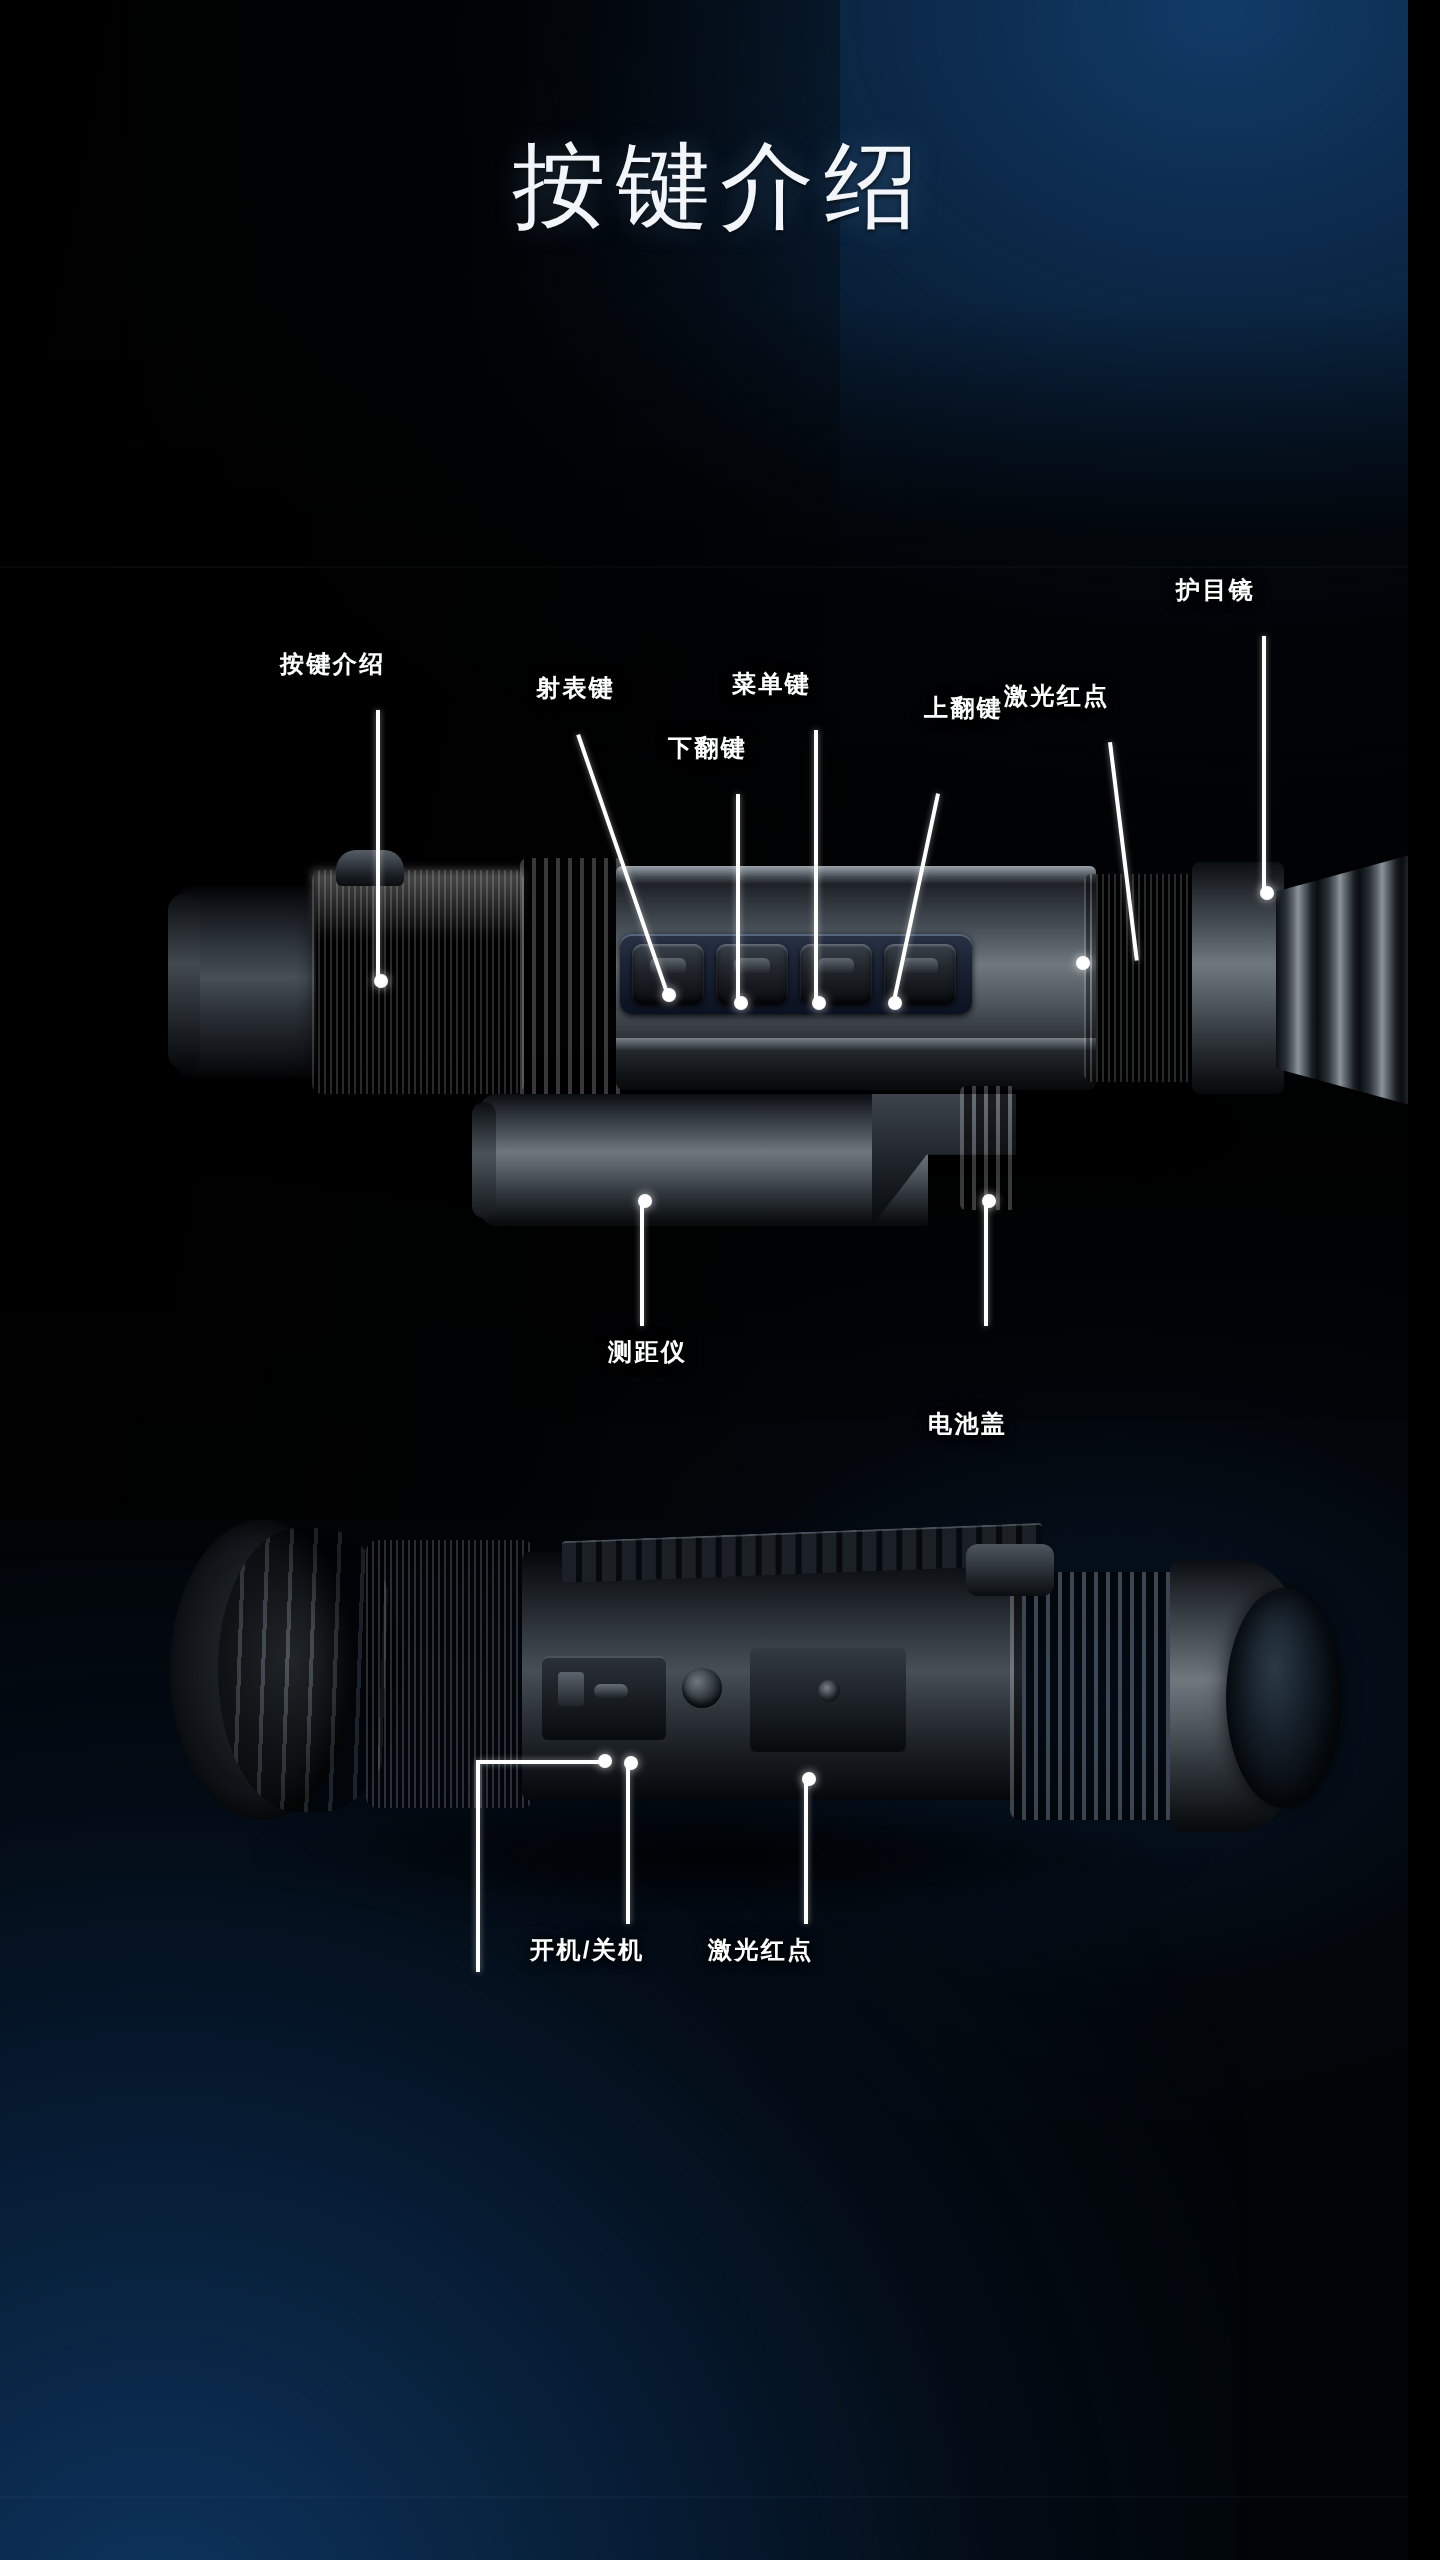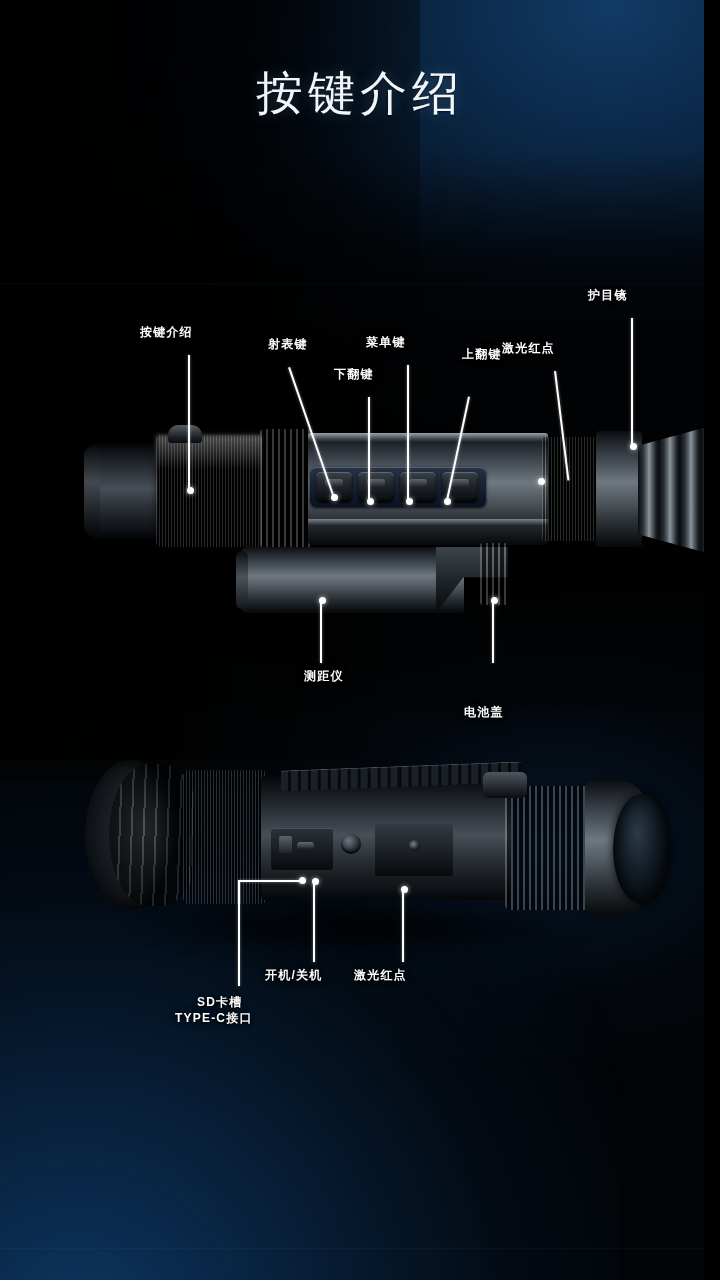--- a/index.html
+++ b/index.html
@@ -288,21 +288,17 @@
   <div class="dot" style="left:491px;top:597px;"></div>
 
   <div class="lbl" style="left:265px;top:968px;">开机/关机</div>
   <div class="ldr" style="left:315px;top:882px;width:80px;transform:rotate(90deg);"></div>
   <div class="dot" style="left:312px;top:878px;"></div>
 
   <div class="lbl" style="left:354px;top:968px;">激光红点</div>
   <div class="ldr" style="left:404px;top:890px;width:72px;transform:rotate(90deg);"></div>
   <div class="dot" style="left:401px;top:886px;"></div>
 
-  <div class="lbl two" style="left:175px;top:995px;">
-    <span style="display:block;padding-left:22px;">SD卡槽</span>
-    <span style="display:block;">TYPE-C接口</span>
-  </div>
   <div class="ldr" style="left:240px;top:880px;width:106px;transform:rotate(90deg);"></div>
   <div class="ldr" style="left:240px;top:880px;width:62px;"></div>
   <div class="dot" style="left:299px;top:877px;"></div>
 
 </div>
 
 </body></html>

